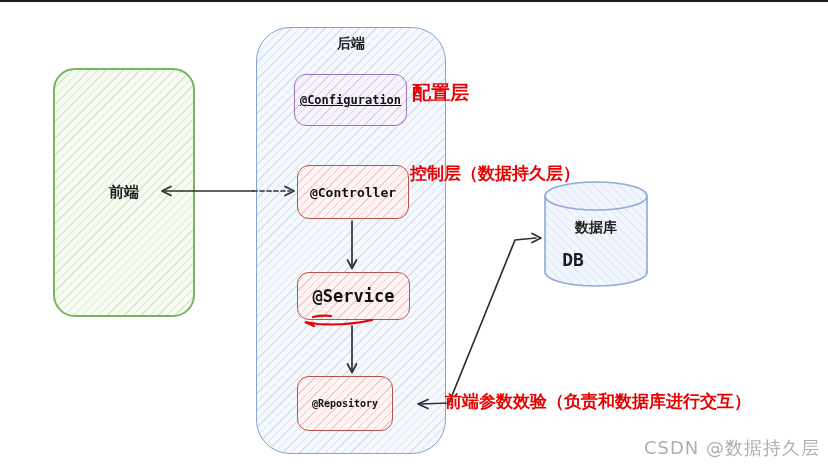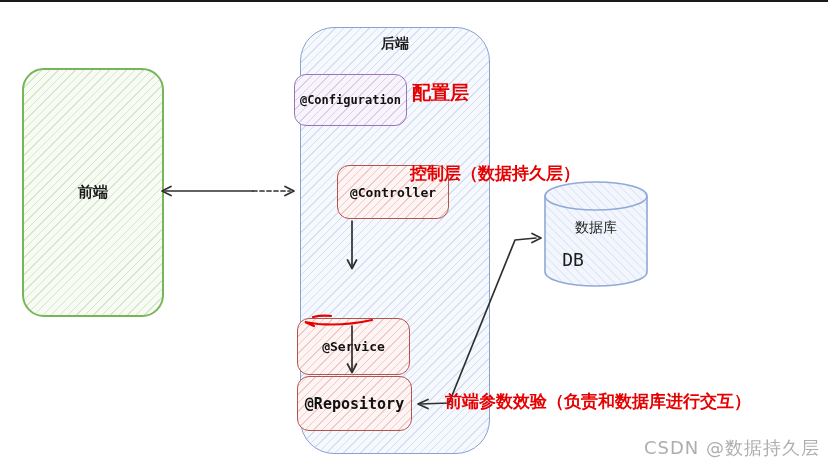--- a/index.html
+++ b/index.html
@@ -4,63 +4,63 @@
 <style>
   html,body{margin:0;padding:0;background:#ffffff;}
   .canvas{
     position:relative;width:828px;height:466px;background:#ffffff;overflow:hidden;
     font-family:"DejaVu Sans","Liberation Sans",sans-serif;
   }
   .top-line{position:absolute;left:0;top:0;width:828px;height:2px;background:#1a1a1a;}
 
   
   .hatch-blue{background:repeating-linear-gradient(135deg,rgba(140,165,220,.30) 0 1px,rgba(0,0,0,0) 1px 6px),#f5f8fd;}
-  .hatch-green{background:repeating-linear-gradient(135deg,rgba(130,185,100,.30) 0 1px,rgba(0,0,0,0) 1px 6px),#f8fbf4;}
+  .hatch-green{background:repeating-linear-gradient(135deg,rgba(130,185,100,.30) 0 1px,rgba(0,0,0,0) 1px 6px),#f8fbf4;margin-left:31px;}
   .hatch-pink{background:repeating-linear-gradient(135deg,rgba(205,110,100,.30) 0 1px,rgba(0,0,0,0) 1px 6px),#fdf4f3;}
-  .hatch-purple{background:repeating-linear-gradient(135deg,rgba(160,120,200,.30) 0 1px,rgba(0,0,0,0) 1px 6px),#f8f4fb;}
+  .hatch-purple{background:repeating-linear-gradient(135deg,rgba(160,120,200,.30) 0 1px,rgba(0,0,0,0) 1px 6px),#f8f4fb;text-decoration:underline;}
 
   .frontend-box{
     position:absolute;left:22px;top:68px;width:138px;height:245px;
     border:2px solid #77b55a;border-radius:22px;
     display:flex;align-items:center;justify-content:center;
   }
   .frontend-box .lbl{font-size:15px;font-weight:700;color:#1c1c1c;}
 
   .backend-box{
     position:absolute;left:256px;top:27px;width:190px;height:427px;
-    border:1.6px solid #8aa0d0;border-radius:34px;box-sizing:border-box;margin-left:44px;
+    border:1.6px solid #8aa0d0;border-radius:34px;box-sizing:border-box;
   }
   .backend-title{
     position:absolute;left:0;top:7px;width:100%;text-align:center;
     font-size:14px;font-weight:700;color:#1c1c1c;
   }
 
   .node{
     position:absolute;box-sizing:border-box;border-radius:12px;
     display:flex;align-items:center;justify-content:center;
     font-family:"DejaVu Sans Mono","Liberation Mono",monospace;
     font-weight:700;color:#111;
   }
   .node-config{left:294px;top:74px;width:113px;height:52px;border:1.7px solid #9a74b8;font-size:12px;}
-  .node-controller{left:297px;top:165px;width:112px;height:54px;border:1.7px solid #b5544d;font-size:13px;margin-left:40px;}
-  .node-service{left:297px;top:272px;width:113px;height:57px;border:1.7px solid #b5544d;font-size:13px;margin-top:46px;}
-  .node-repository{left:297px;top:376px;width:115px;height:55px;border:1.7px solid #b5544d;font-size:15px;}
+  .node-controller{left:297px;top:165px;width:112px;height:54px;border:1.7px solid #b5544d;font-size:13px;}
+  .node-service{left:297px;top:272px;width:113px;height:48px;border:1.7px solid #b5544d;font-size:17px;}
+  .node-repository{left:297px;top:376px;width:96px;height:55px;border:1.7px solid #b5544d;font-size:10px;}
 
   .annotation{
     position:absolute;color:#e60000;font-weight:700;white-space:nowrap;
     font-family:"DejaVu Sans","Liberation Sans",sans-serif;
   }
   .ann-config{left:412px;top:80px;font-size:19px;}
   .ann-controller{left:410px;top:162px;font-size:17px;}
   .ann-service{left:391px;top:293px;font-size:17px;}
   .ann-repository{left:445px;top:390px;font-size:17px;}
 
   .overlay{position:absolute;left:0;top:0;width:828px;height:466px;pointer-events:none;}
 
-  .db-label{position:absolute;transform:translateX(-50%);font-weight:400;color:#1c1c1c;white-space:nowrap;}
+  .db-label{position:absolute;transform:translateX(-50%);font-weight:700;color:#1c1c1c;white-space:nowrap;}
   .db-label-cn{left:596px;top:219px;font-size:14px;}
   .db-label-en{left:573px;top:249px;font-size:18px;font-family:"DejaVu Sans Mono","Liberation Mono",monospace;}
 
   .watermark{
     position:absolute;right:8px;top:436px;font-size:18px;color:#aeaeae;
     letter-spacing:1px;white-space:nowrap;
   }
 </style>
 </head>
 <body>

